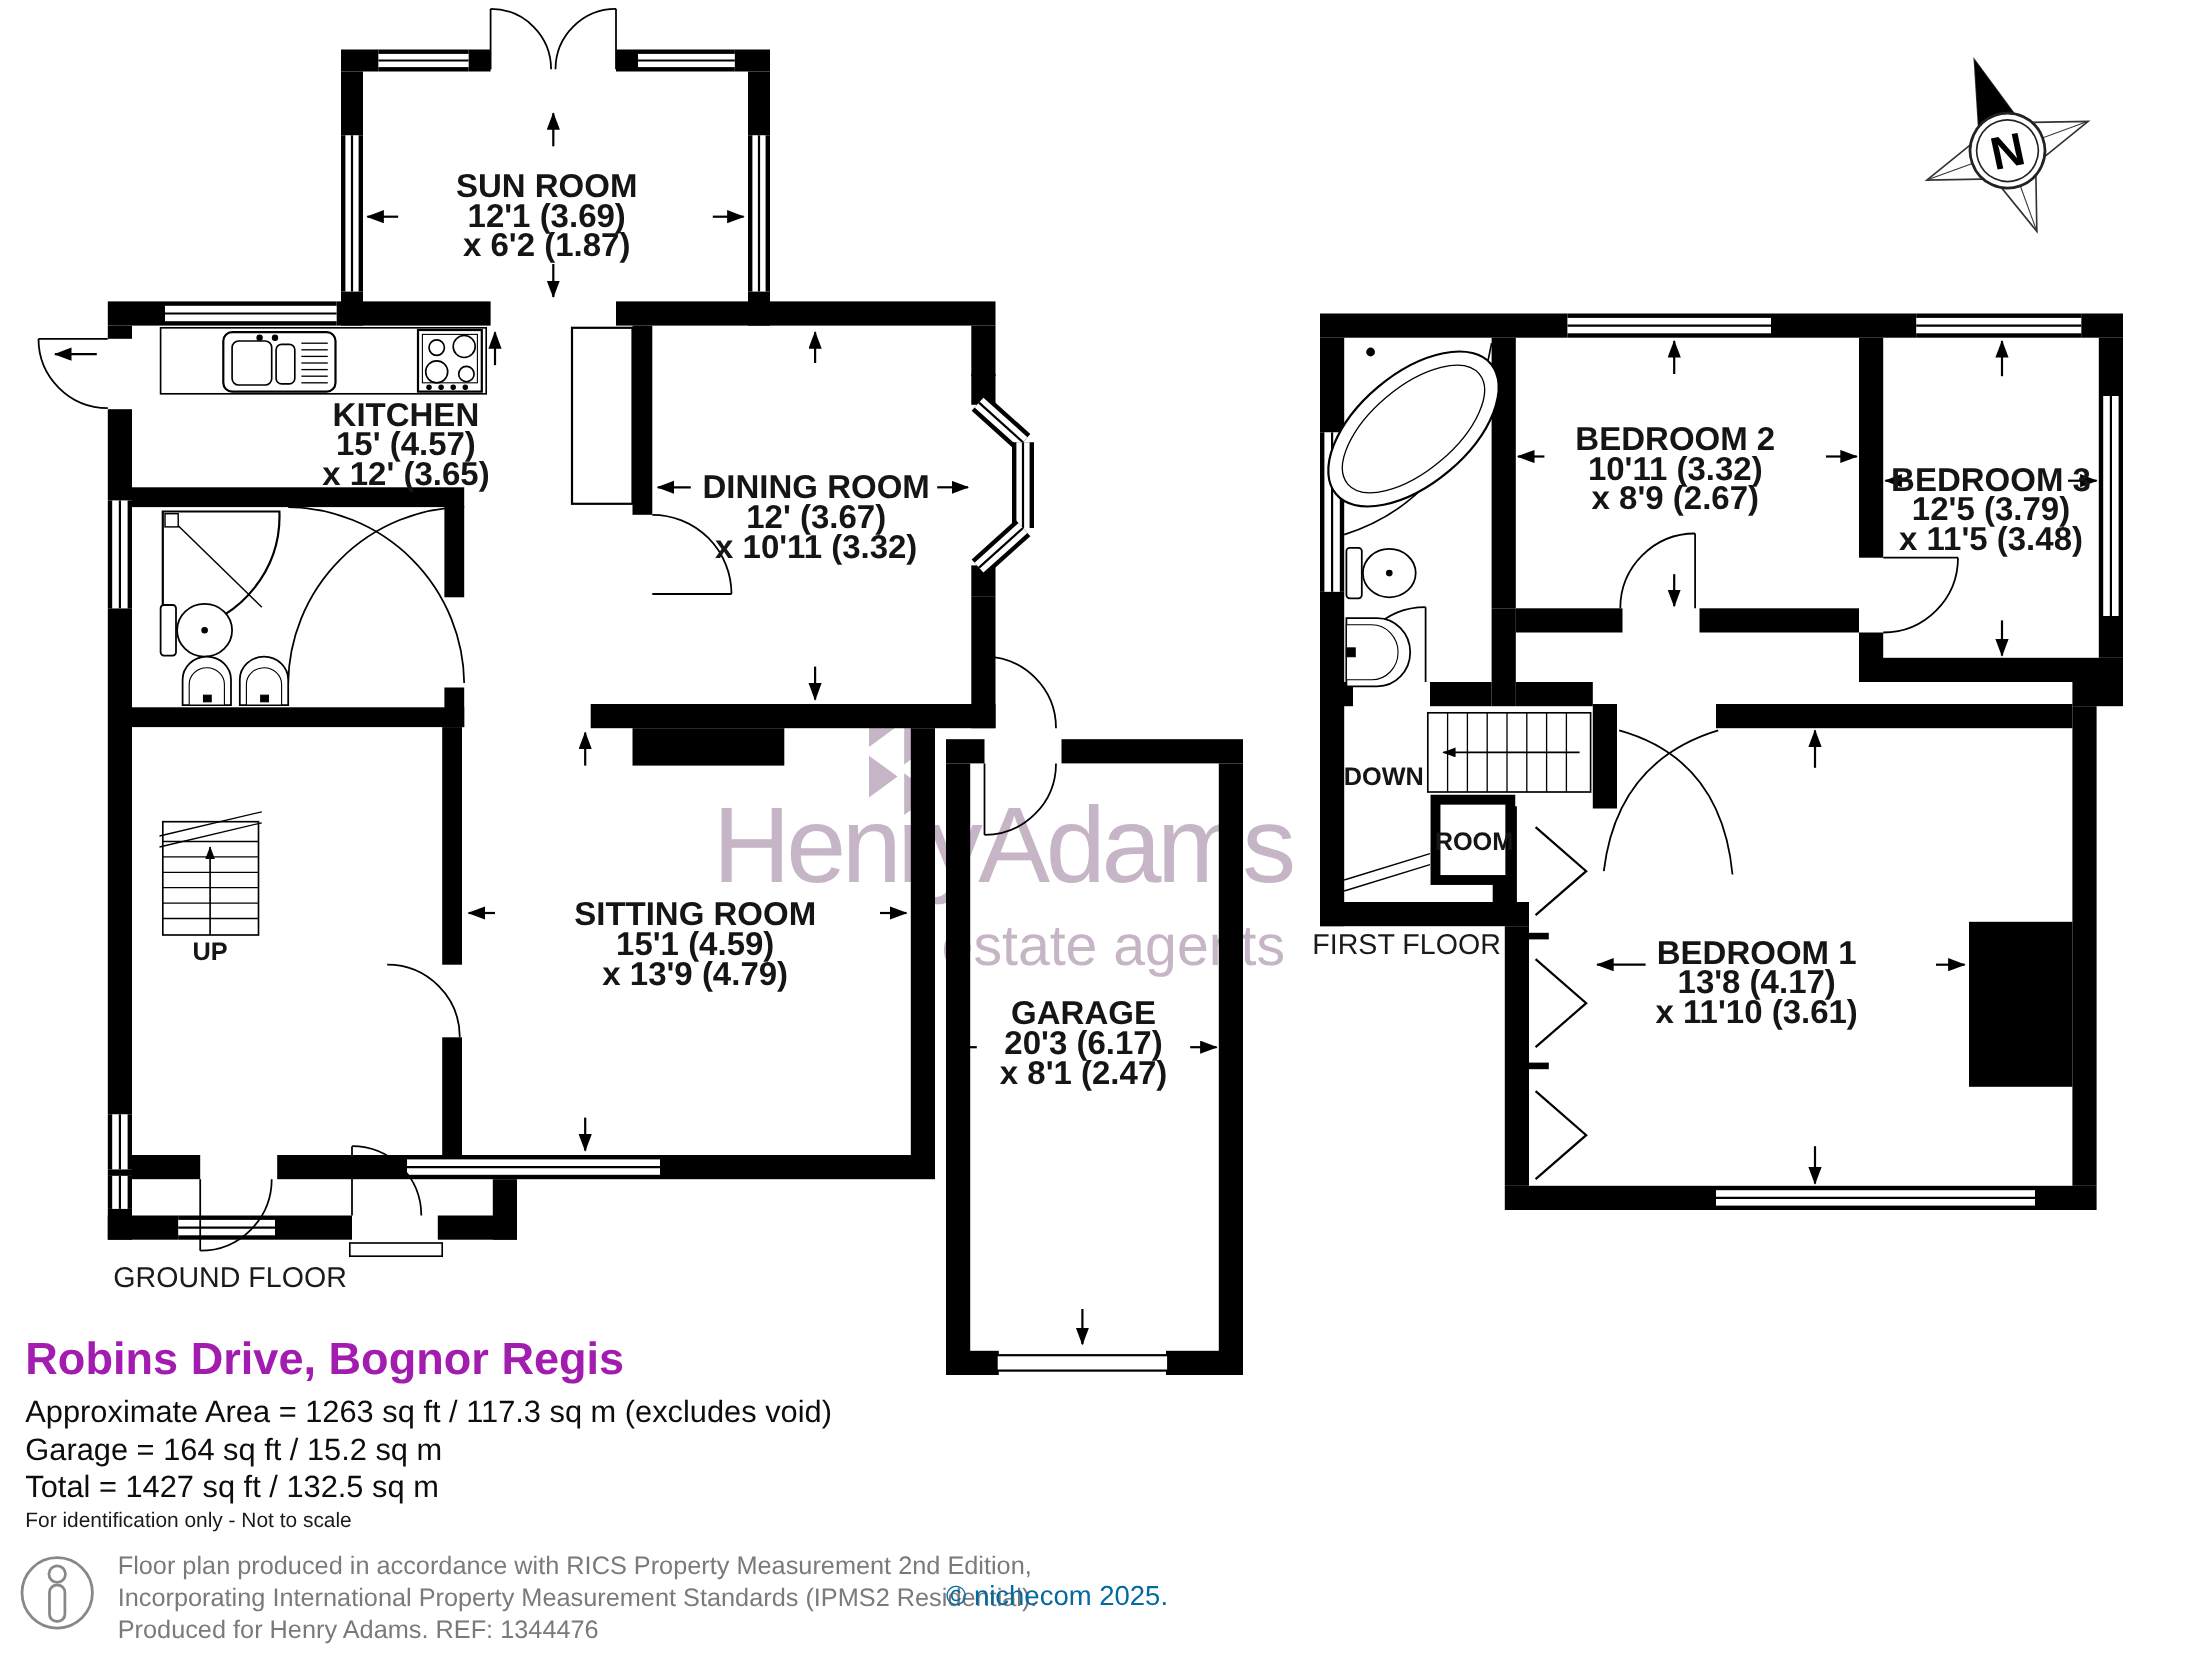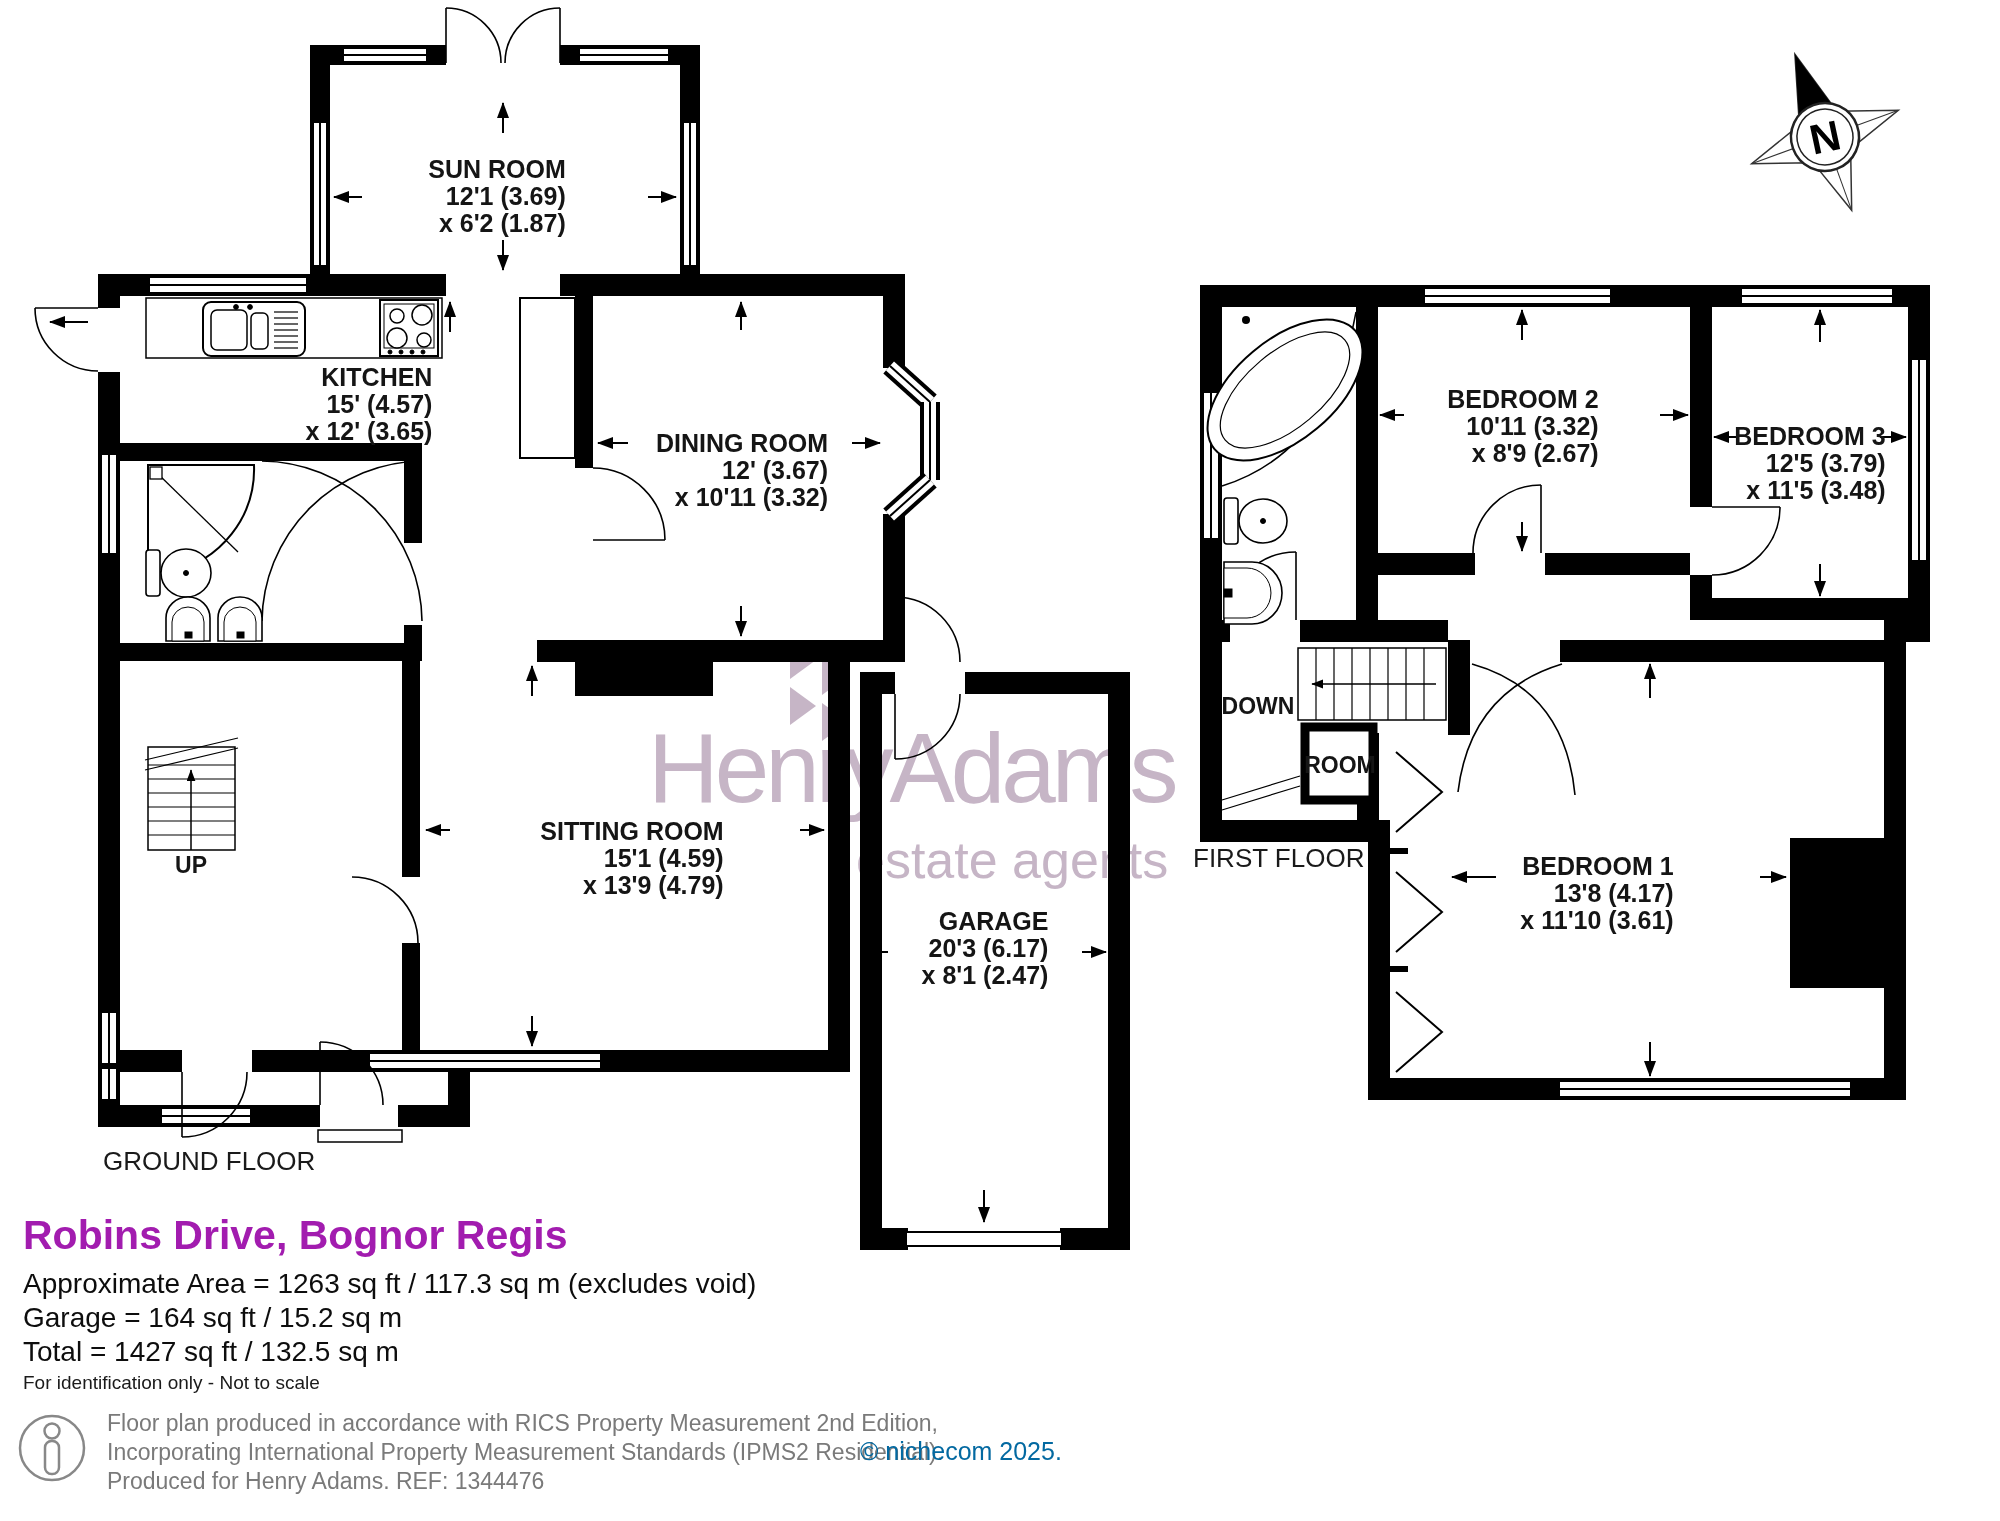--- a/index.html
+++ b/index.html
@@ -3,21 +3,21 @@
 <meta charset="utf-8">
 <style>
   html,body{margin:0;padding:0;background:#fff;}
   #stage{position:relative;width:2000px;height:1521px;background:#ffffff;overflow:hidden;
          font-family:"Liberation Sans",sans-serif;}
   #plan-svg{position:absolute;left:0;top:0;z-index:2;}
   .wm{position:absolute;z-index:1;color:#c6b5c6;white-space:nowrap;}
   .wm-brand{left:648px;top:712px;font-size:98px;letter-spacing:-4px;font-weight:400;}
   .wm-tag{left:856px;top:830px;font-size:52px;letter-spacing:0px;font-weight:400;}
   .lbl{position:absolute;z-index:3;white-space:nowrap;color:#151515;}
-  .room-label{transform:translateX(-50%);text-align:right;font-size:25px;line-height:27px;font-weight:700;}
+  .room-label{transform:translateX(-50%);text-align:center;font-size:30px;line-height:27px;font-weight:700;}
   .floor-label{font-size:26px;font-weight:400;color:#1a1a1a;}
   .tiny-label{transform:translateX(-50%);font-size:23px;font-weight:700;}
   .title{font-size:41px;font-weight:700;color:#a21caf;}
   .area-line{font-size:28px;font-weight:400;color:#0d0d0d;}
   .disclaimer{font-size:19px;font-weight:400;color:#1a1a1a;}
   .foot-line{font-size:23px;color:#7a7a7a;text-align:right;}
   .copyright{font-size:25px;color:#0369a1;text-align:right;}
 </style>
 </head>
 <body>

